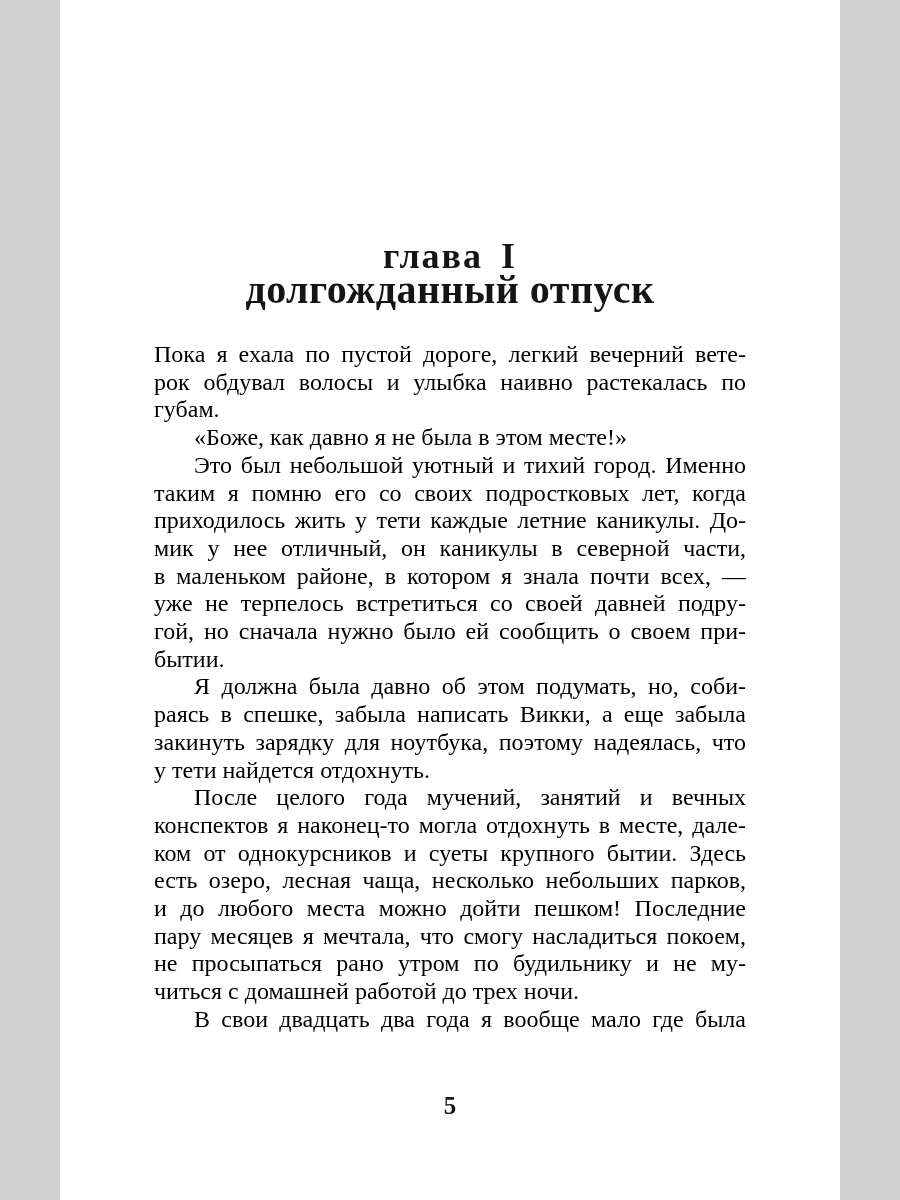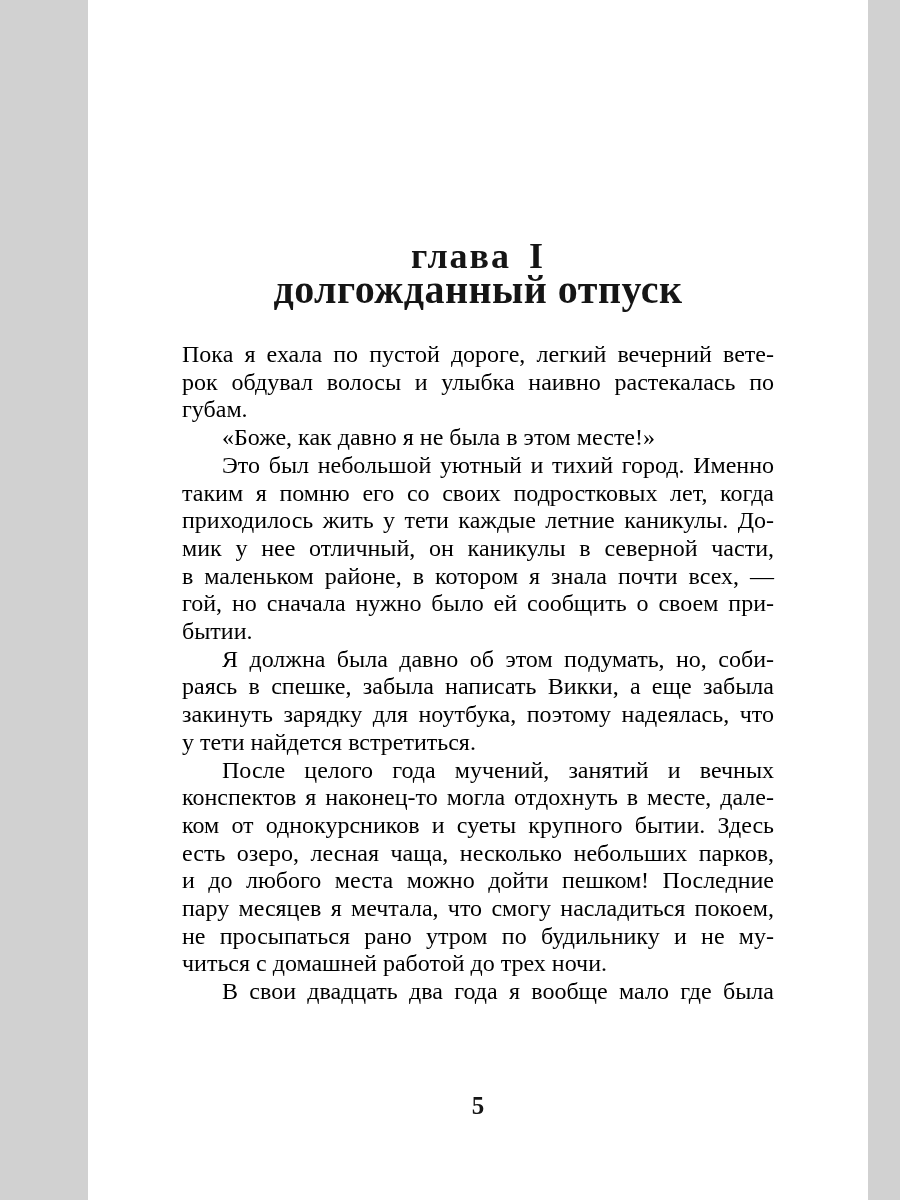--- a/index.html
+++ b/index.html
@@ -8,21 +8,20 @@
     background: #d1d1d1;
     font-family: "Liberation Serif", "DejaVu Serif", serif;
     position: relative;
     overflow: hidden;
   }
   .paper {
     position: absolute;
     left: 60px; top: 0;
     width: 780px; height: 1200px;
     background: #ffffff;
-    margin-left: 28px;
   }
   .content {
     position: absolute;
     left: 94px; 
     top: 0;
     width: 592px;
     color: #1e1e1e;
   }
   .chapter {
     position: absolute;
@@ -94,28 +93,29 @@
         </div>
         <div class="para">
           <div class="line last indent">«Боже, как давно я не была в этом месте!»</div>
         </div>
         <div class="para">
           <div class="line indent">Это был небольшой уютный и тихий город. Именно</div>
           <div class="line">таким я помню его со своих подростковых лет, когда</div>
           <div class="line">приходилось жить у тети каждые летние каникулы. До-</div>
           <div class="line">мик у нее отличный, он каникулы в северной части,</div>
           <div class="line">в маленьком районе, в котором я знала почти всех, —</div>
+          <div class="line">уже не терпелось встретиться со своей давней подру-</div>
           <div class="line">гой, но сначала нужно было ей сообщить о своем при-</div>
           <div class="line last">бытии.</div>
         </div>
         <div class="para">
           <div class="line indent">Я должна была давно об этом подумать, но, соби-</div>
           <div class="line">раясь в спешке, забыла написать Викки, а еще забыла</div>
           <div class="line">закинуть зарядку для ноутбука, поэтому надеялась, что</div>
-          <div class="line last">у тети найдется встретиться.</div>
+          <div class="line last">у тети найдется отдохнуть.</div>
         </div>
         <div class="para">
           <div class="line indent">После целого года мучений, занятий и вечных</div>
           <div class="line">конспектов я наконец-то могла отдохнуть в месте, дале-</div>
           <div class="line">ком от однокурсников и суеты крупного бытии. Здесь</div>
           <div class="line">есть озеро, лесная чаща, несколько небольших парков,</div>
           <div class="line">и до любого места можно дойти пешком! Последние</div>
           <div class="line">пару месяцев я мечтала, что смогу насладиться покоем,</div>
           <div class="line">не просыпаться рано утром по будильнику и не му-</div>
           <div class="line last">читься с домашней работой до трех ночи.</div>

